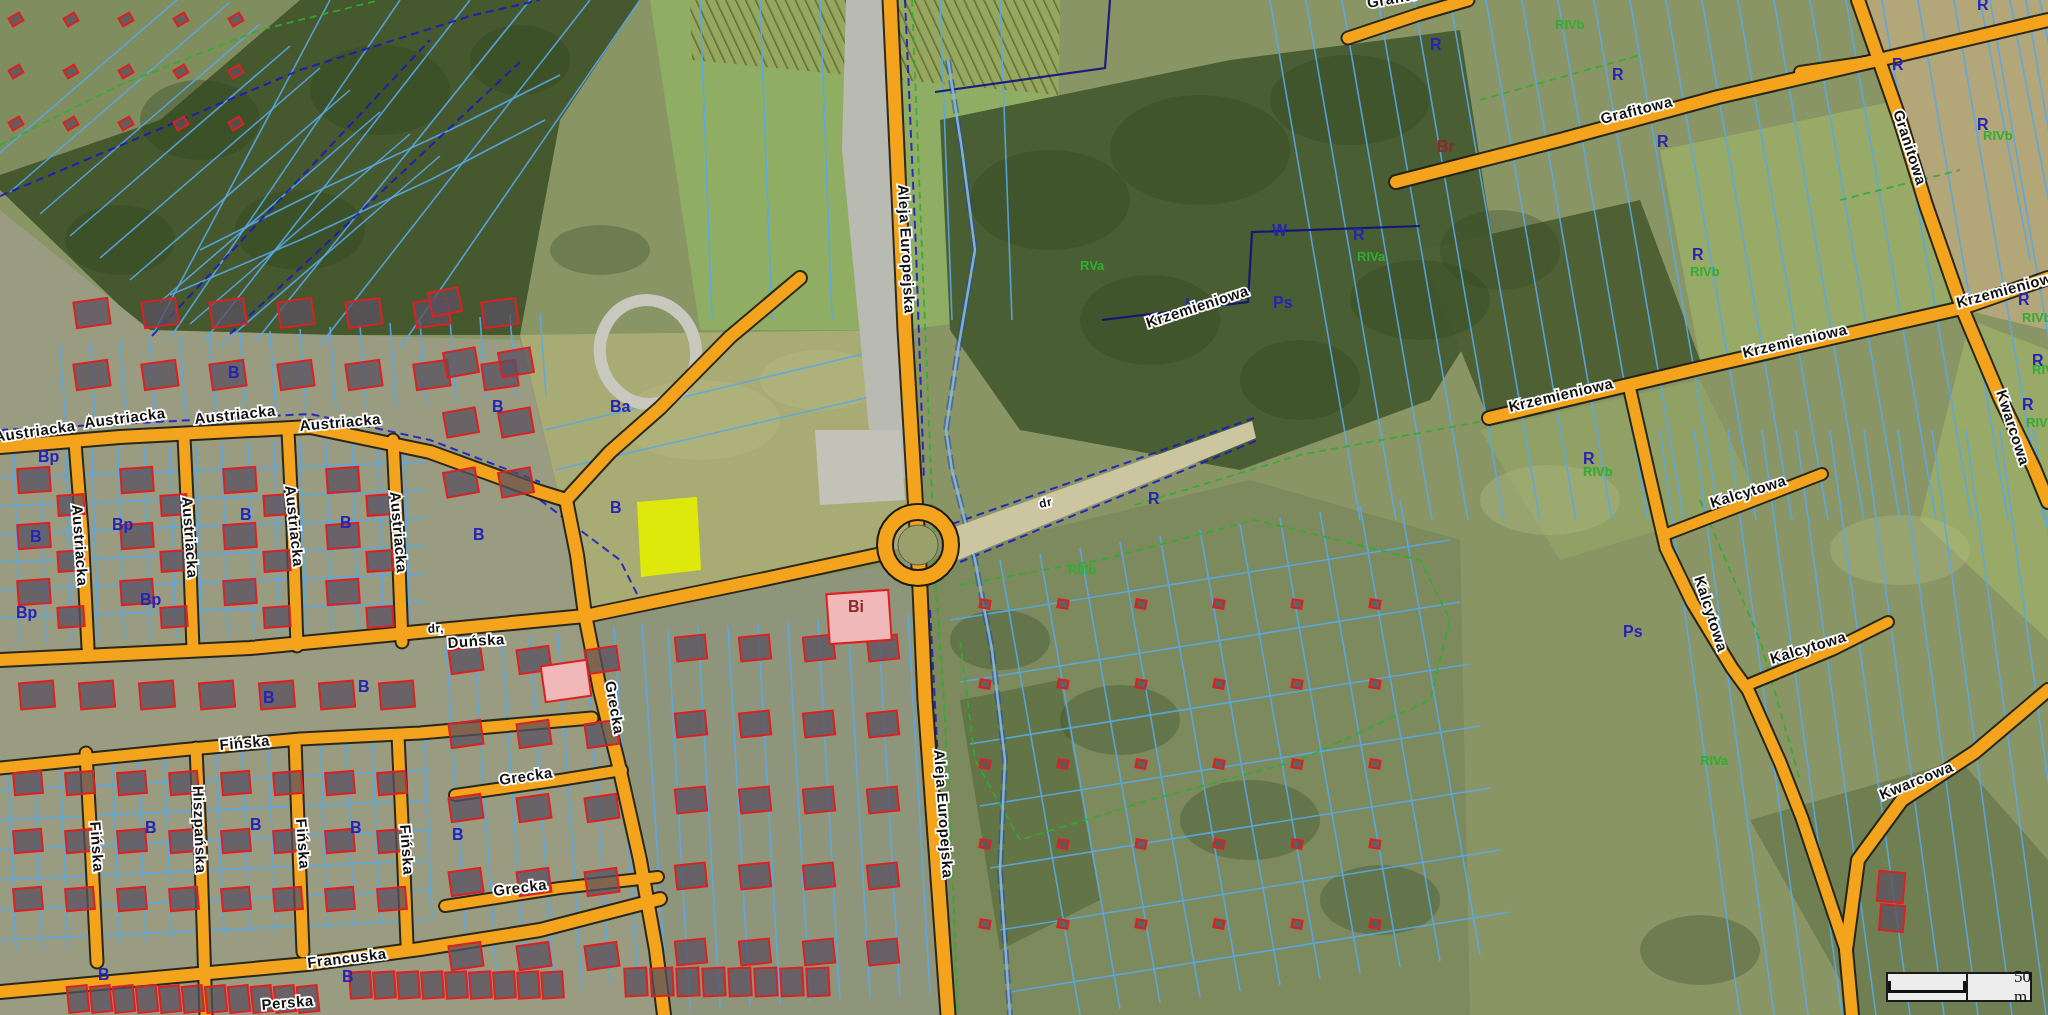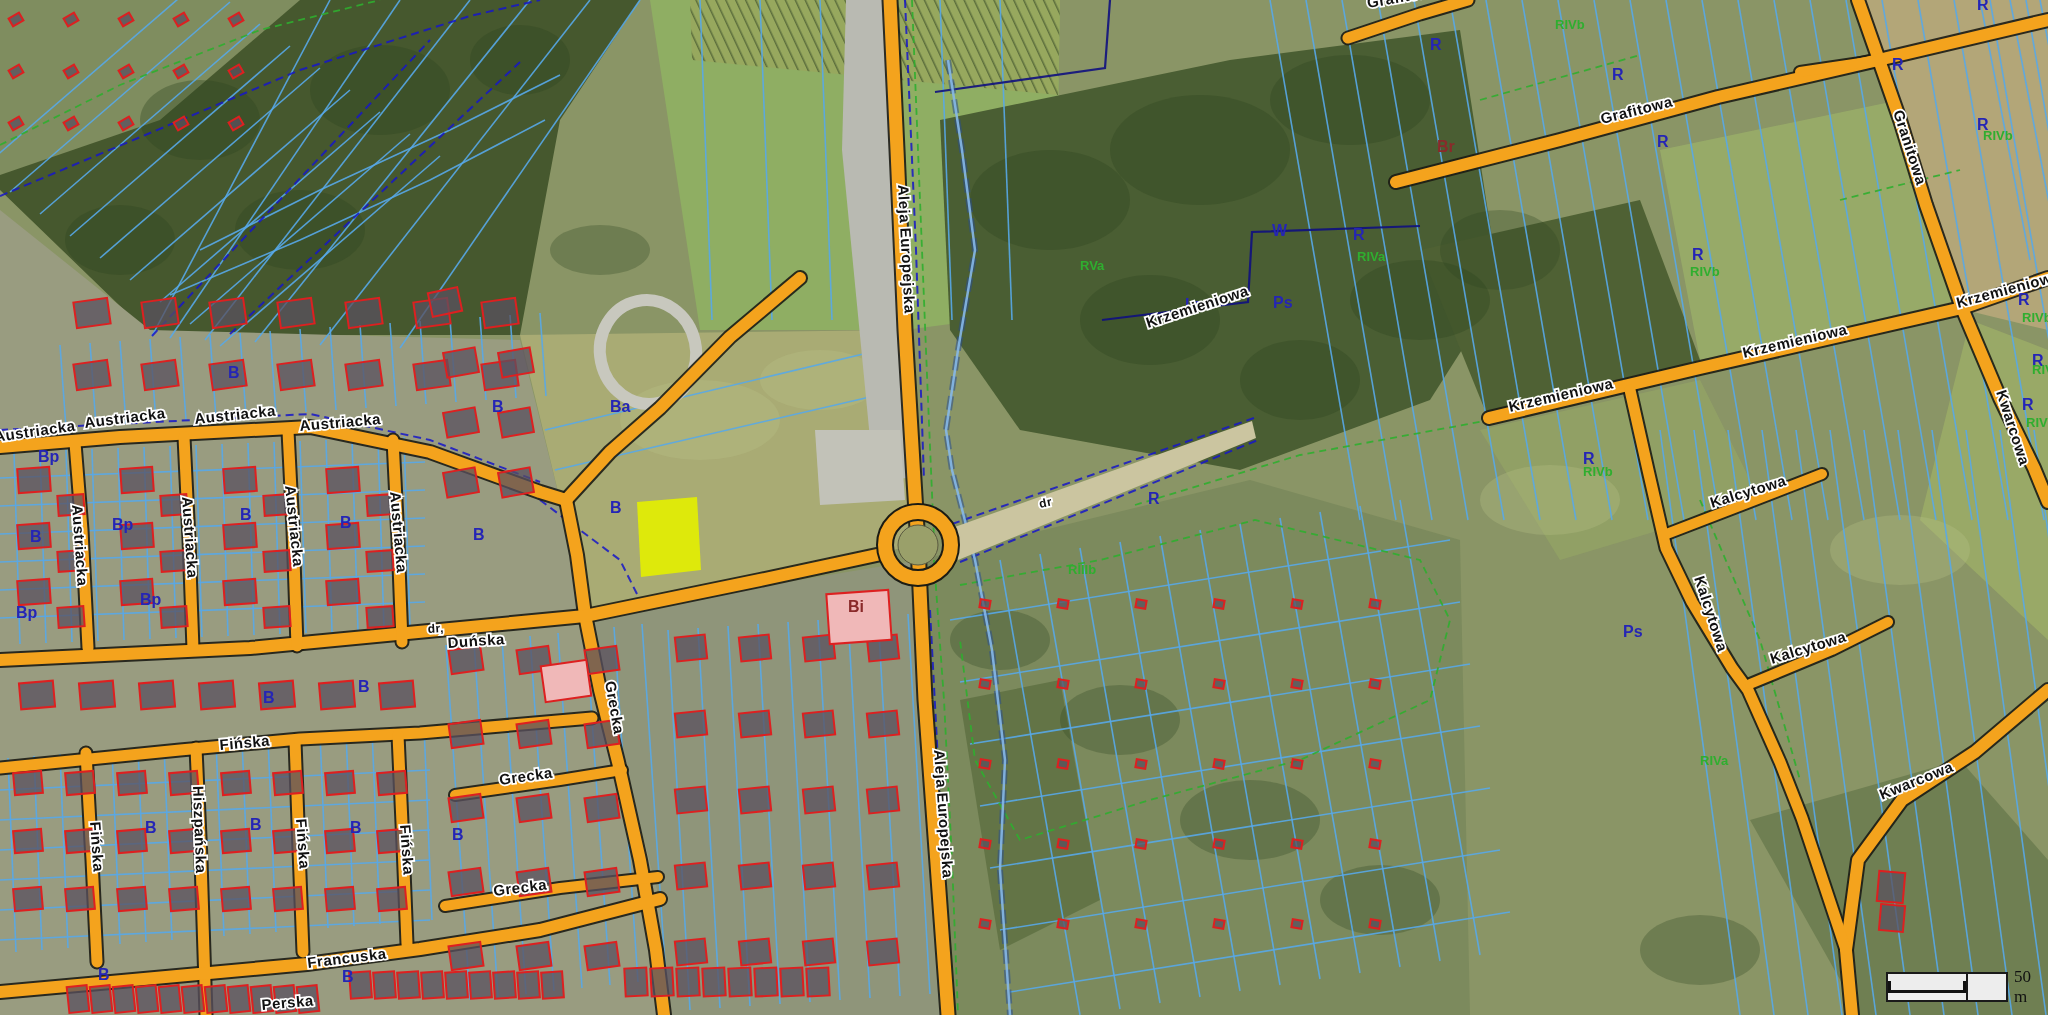--- a/index.html
+++ b/index.html
@@ -1,19 +1,19 @@
 <!DOCTYPE html>
 <html><head>
 <meta charset="utf-8">
 <style>
   html,body{margin:0;padding:0;background:#222;}
   #stage{position:relative;width:2048px;height:1015px;overflow:hidden;background:#8a9566;
          font-family:"Liberation Sans",sans-serif;}
   #map-svg{position:absolute;left:0;top:0;}
-  #scalebar{position:absolute;left:1886px;top:972px;width:122px;height:30px;background:#ededed;
+  #scalebar{position:absolute;left:1886px;top:972px;width:146px;height:30px;background:#ededed;
             border:2px solid #1a1a1a;display:flex;align-items:stretch;box-sizing:border-box;gap:46px;}
   #scalebar .bar-cell{flex:1 1 60%;display:flex;align-items:center;justify-content:center;border-right:2px solid #1a1a1a;}
   #scalebar .bar{width:72px;height:9px;border-left:3px solid #111;border-right:3px solid #111;border-bottom:3px solid #111;}
   #scalebar .txt-cell{flex:1 1 40%;display:flex;align-items:center;justify-content:center;
             font-family:"Liberation Serif",serif;font-size:17px;color:#111;}
 </style>
 </head>
 <body>
 
 <div id="stage">

